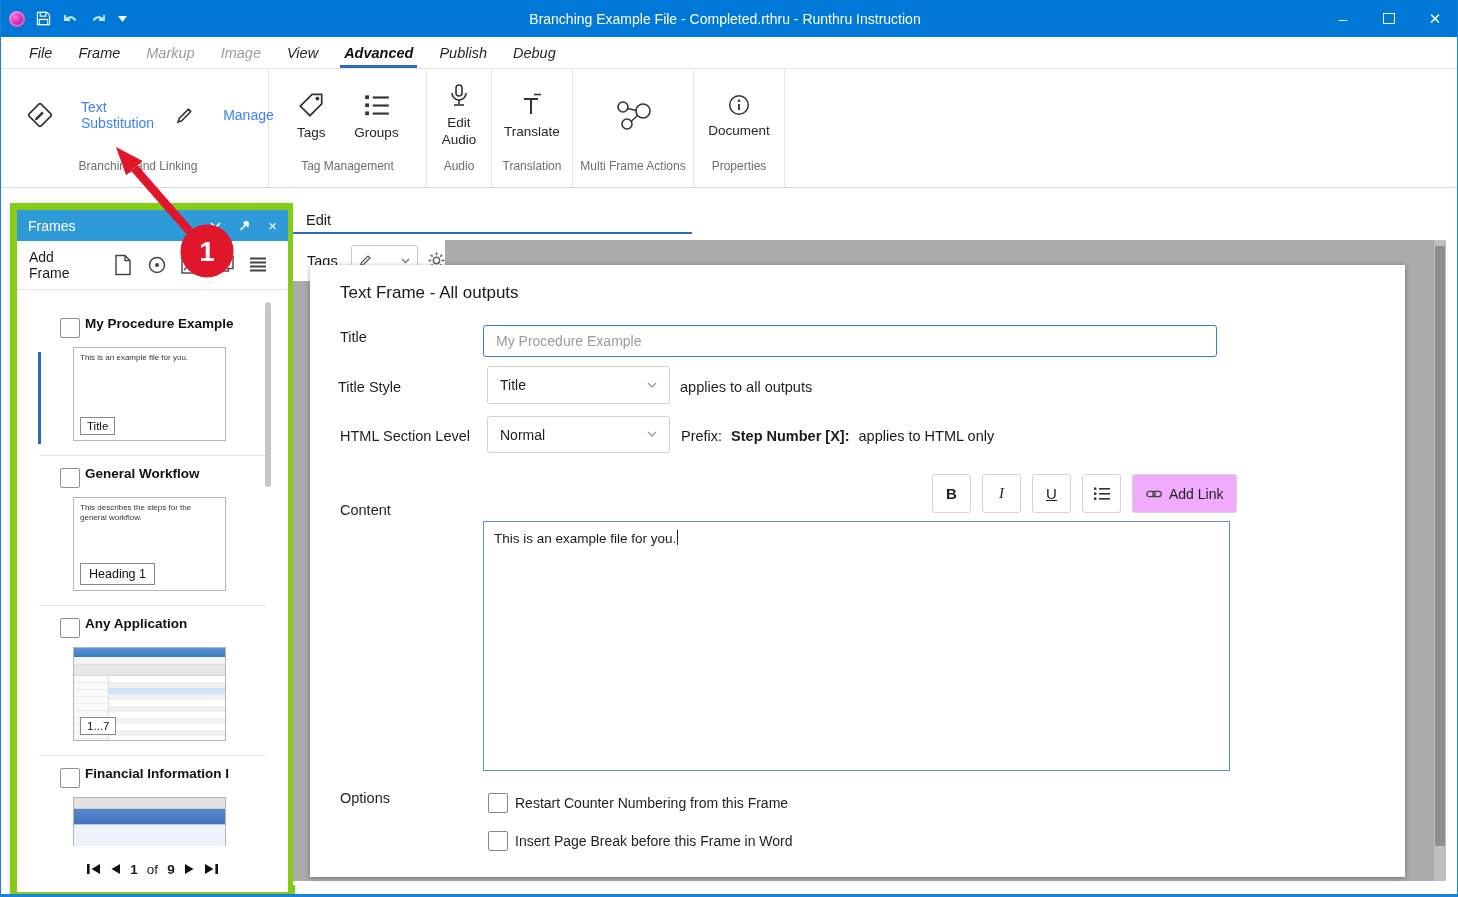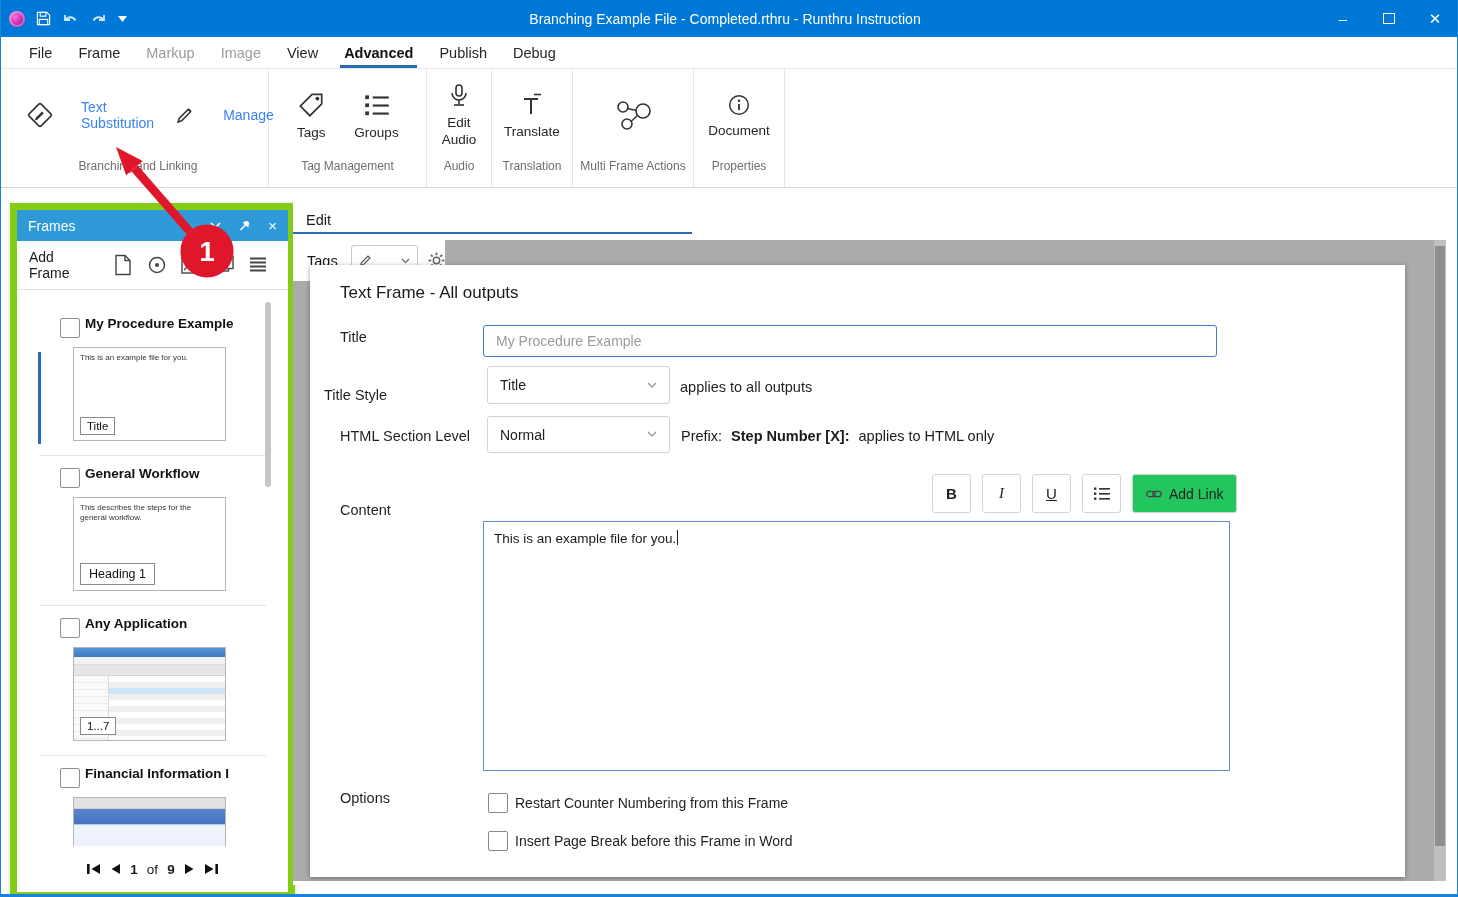--- a/index.html
+++ b/index.html
@@ -15,21 +15,21 @@
             background:radial-gradient(circle at 35% 35%, #ff70d8, #b5179e 70%);
             box-shadow:inset 0 0 0 2px rgba(255,255,255,.35);}
   .tb-title{position:absolute;left:0;right:8px;text-align:center;font-size:14px;color:#fff;}
   .win-controls{margin-left:auto;display:flex;height:100%;z-index:2;}
   .win-btn{width:46px;height:100%;display:flex;align-items:center;justify-content:center;color:#fff;font-size:15px;}
   .max-glyph{width:10px;height:9px;border:1.3px solid #fff;display:inline-block;}
 
   
   .menubar{position:absolute;left:0;top:37px;width:1458px;height:31px;background:#fff;
            display:flex;align-items:stretch;padding-left:16px;}
-  .menu-item{padding:12px 13px;display:flex;align-items:center;font-size:14.5px;color:#262626;position:relative;}
+  .menu-item{padding:12px 13px;display:flex;align-items:center;font-size:14.5px;color:#262626;position:relative;font-style:italic;}
   .menu-item.dim{color:#9b9b9b;}
   .menu-item.active{font-weight:bold;color:#111;}
   .menu-item.active::after{content:"";position:absolute;left:9px;right:9px;bottom:0;height:3px;background:#2B6CB8;}
 
   
   .ribbon{position:absolute;left:0;top:68px;width:1458px;height:118px;background:#fff;
           border-top:1px solid #e6e6e6;border-bottom:1px solid #d8d8d8;display:flex;padding-left:8px;}
   .rgroup{position:relative;border-right:1px solid #e6e6e6;display:flex;flex-direction:column;flex:0 0 auto;}
   .rg-buttons{flex:1;display:flex;align-items:center;justify-content:center;gap:18px;padding:2px 8px 0;}
   .rg-label{height:28px;display:flex;align-items:flex-start;justify-content:center;font-size:12px;color:#6e6e6e;}
@@ -100,21 +100,21 @@
            padding:0 12px;font-size:14px;color:#222;box-sizing:border-box;}
   .sel-chev{margin-left:auto;}
   .prefix-row{position:absolute;left:371px;top:163px;display:flex;gap:9px;font-size:14.5px;align-items:baseline;}
   .prefix-bold{font-weight:bold;}
   .fmt-toolbar{position:absolute;left:622px;top:209px;display:flex;gap:11px;}
   .fmt-btn{width:39px;height:39px;border:1px solid #d4d4d4;border-radius:3px;background:#fff;
            display:flex;align-items:center;justify-content:center;font-size:15px;color:#222;box-sizing:border-box;}
   .fmt-b{font-weight:bold;}
   .fmt-i{font-style:italic;font-family:"Liberation Serif",serif;}
   .fmt-u{text-decoration:underline;}
-  .addlink-btn{height:39px;border:1px solid #d4d4d4;border-radius:3px;background:#22c55e;display:flex;align-items:center;
+  .addlink-btn{height:39px;border:1px solid #d4d4d4;border-radius:3px;background:#f0abfc;display:flex;align-items:center;
                gap:7px;padding:0 13px;font-size:14px;color:#222;box-sizing:border-box;}
   .content-area{position:absolute;left:173px;top:256px;width:747px;height:250px;border:1px solid #5b8fd6;background:#fff;
                 box-sizing:border-box;padding:8px 10px;font-size:13.5px;color:#1a1a1a;}
   .caret{display:inline-block;width:1px;height:15px;background:#222;vertical-align:-2px;margin-left:1px;}
   .opt-check{position:absolute;left:178px;width:18px;height:18px;border:1px solid #878787;border-radius:2px;background:#fff;}
   .opt-label{position:absolute;left:205px;font-size:14px;color:#1f1f1f;}
 
   
   .annotation-overlay{position:absolute;left:0;top:0;z-index:80;pointer-events:none;}
   .app-frame{position:absolute;inset:0;border-left:1px solid #1883d7;border-right:1px solid #1883d7;
@@ -474,21 +474,21 @@
         </svg>
       </span>
     </div>
 
     <div class="form-panel">
       <div class="panel-title">Text Frame - All outputs</div>
 
       <div class="flabel" style="left:30px;top:64px;">Title</div>
       <input class="title-input" type="text" placeholder="My Procedure Example" style="">
 
-      <div class="flabel" style="left:14px;top:114px;margin-top:8px;">Title Style</div>
+      <div class="flabel" style="left:28px;top:114px;">Title Style</div>
       <div class="fselect" style="left:177px;top:101px;width:183px;height:38px;">
         <span>Title</span>
         <span class="sel-chev">
           <svg width="10" height="7" viewBox="0 0 10 7">
               <polyline points="1,1 5,5 9,1" fill="none" stroke="#9a9a9a" stroke-width="1.4"></polyline>
             </svg>
         </span>
       </div>
       <div class="flabel" style="left:370px;top:114px;">applies to all outputs</div>
 

